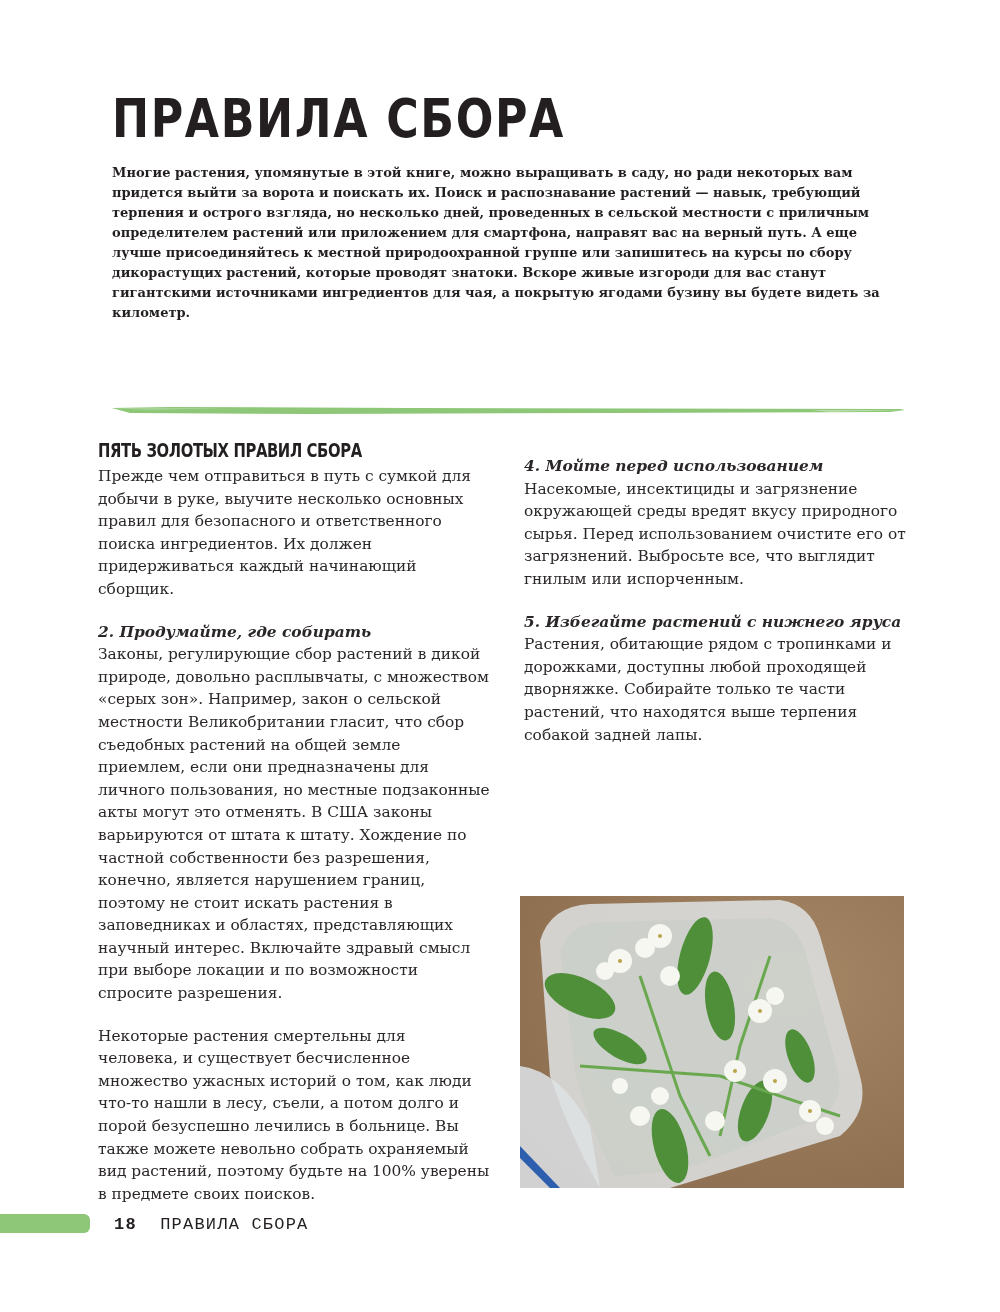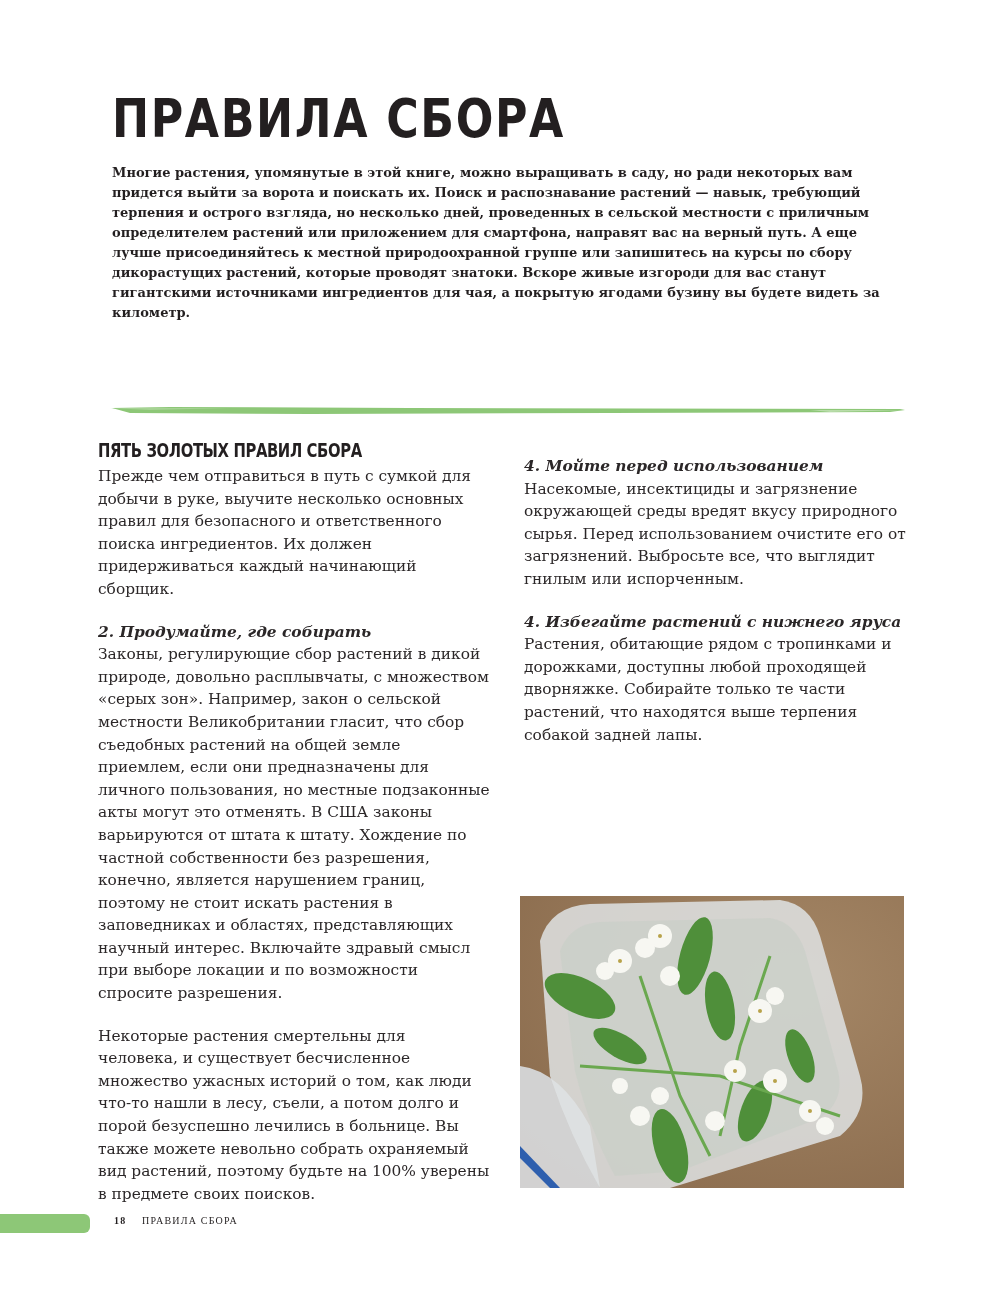--- a/index.html
+++ b/index.html
@@ -35,21 +35,21 @@
     .photo {
       position: absolute; left: 520px; top: 896px; width: 384px; height: 292px;
       overflow: hidden; background: #9a7d5f;
     }
     .footer-bar {
       position: absolute; left: 0; top: 1214px; width: 90px; height: 19px;
       background: #8dc777; border-radius: 0 6px 6px 0;
     }
     .footer {
       position: absolute; left: 114px; top: 1215px;
-      font-family: Liberation Serif, serif; font-size: 10px;
+      font-family: Liberation Mono, monospace; font-size: 17px;
       letter-spacing: 1.2px; color: #231f20;
     }
     .page-num { font-weight: bold; margin-right: 12px; }
   </style>
 </head>
 <body>
 
 <div class="title">ПРАВИЛА СБОРА</div>
 
 <div class="intro">Многие растения, упомянутые в этой книге, можно выращивать в саду, но ради некоторых вам придется выйти за ворота и поискать их. Поиск и распознавание растений — навык, требующий терпения и острого взгляда, но несколько дней, проведенных в сельской местности с приличным определителем растений или приложением для смартфона, направят вас на верный путь. А еще лучше присоединяйтесь к местной природоохранной группе или запишитесь на курсы по сбору дикорастущих растений, которые проводят знатоки. Вскоре живые изгороди для вас станут гигантскими источниками ингредиентов для чая, а покрытую ягодами бузину вы будете видеть за километр.</div>
@@ -75,21 +75,21 @@
 </div>
 
 <div class="col col-right">
   <div class="rule">
   </div>
   <div class="rule">
     <span class="rule-heading">4. Мойте перед использованием</span>
     <p class="para">Насекомые, инсектициды и загрязнение окружающей среды вредят вкусу природного сырья. Перед использованием очистите его от загрязнений. Выбросьте все, что выглядит гнилым или испорченным.</p>
   </div>
   <div class="rule">
-    <span class="rule-heading">4. Избегайте растений с нижнего яруса</span>
+    <span class="rule-heading">5. Избегайте растений с нижнего яруса</span>
     <p class="para">Растения, обитающие рядом с тропинками и дорожками, доступны любой проходящей дворняжке. Собирайте только те части растений, что находятся выше терпения собакой задней лапы.</p>
   </div>
 </div>
 
 <div class="photo" title="Пластиковый контейнер с собранными ветками цветущего боярышника на песчаной земле">
   <svg width="384" height="292" viewBox="0 0 384 292">
     <defs>
       <radialGradient id="ground" cx="0.7" cy="0.3" r="0.9">
         <stop offset="0" stop-color="#a58766"></stop>
         <stop offset="1" stop-color="#8a6b4d"></stop>

